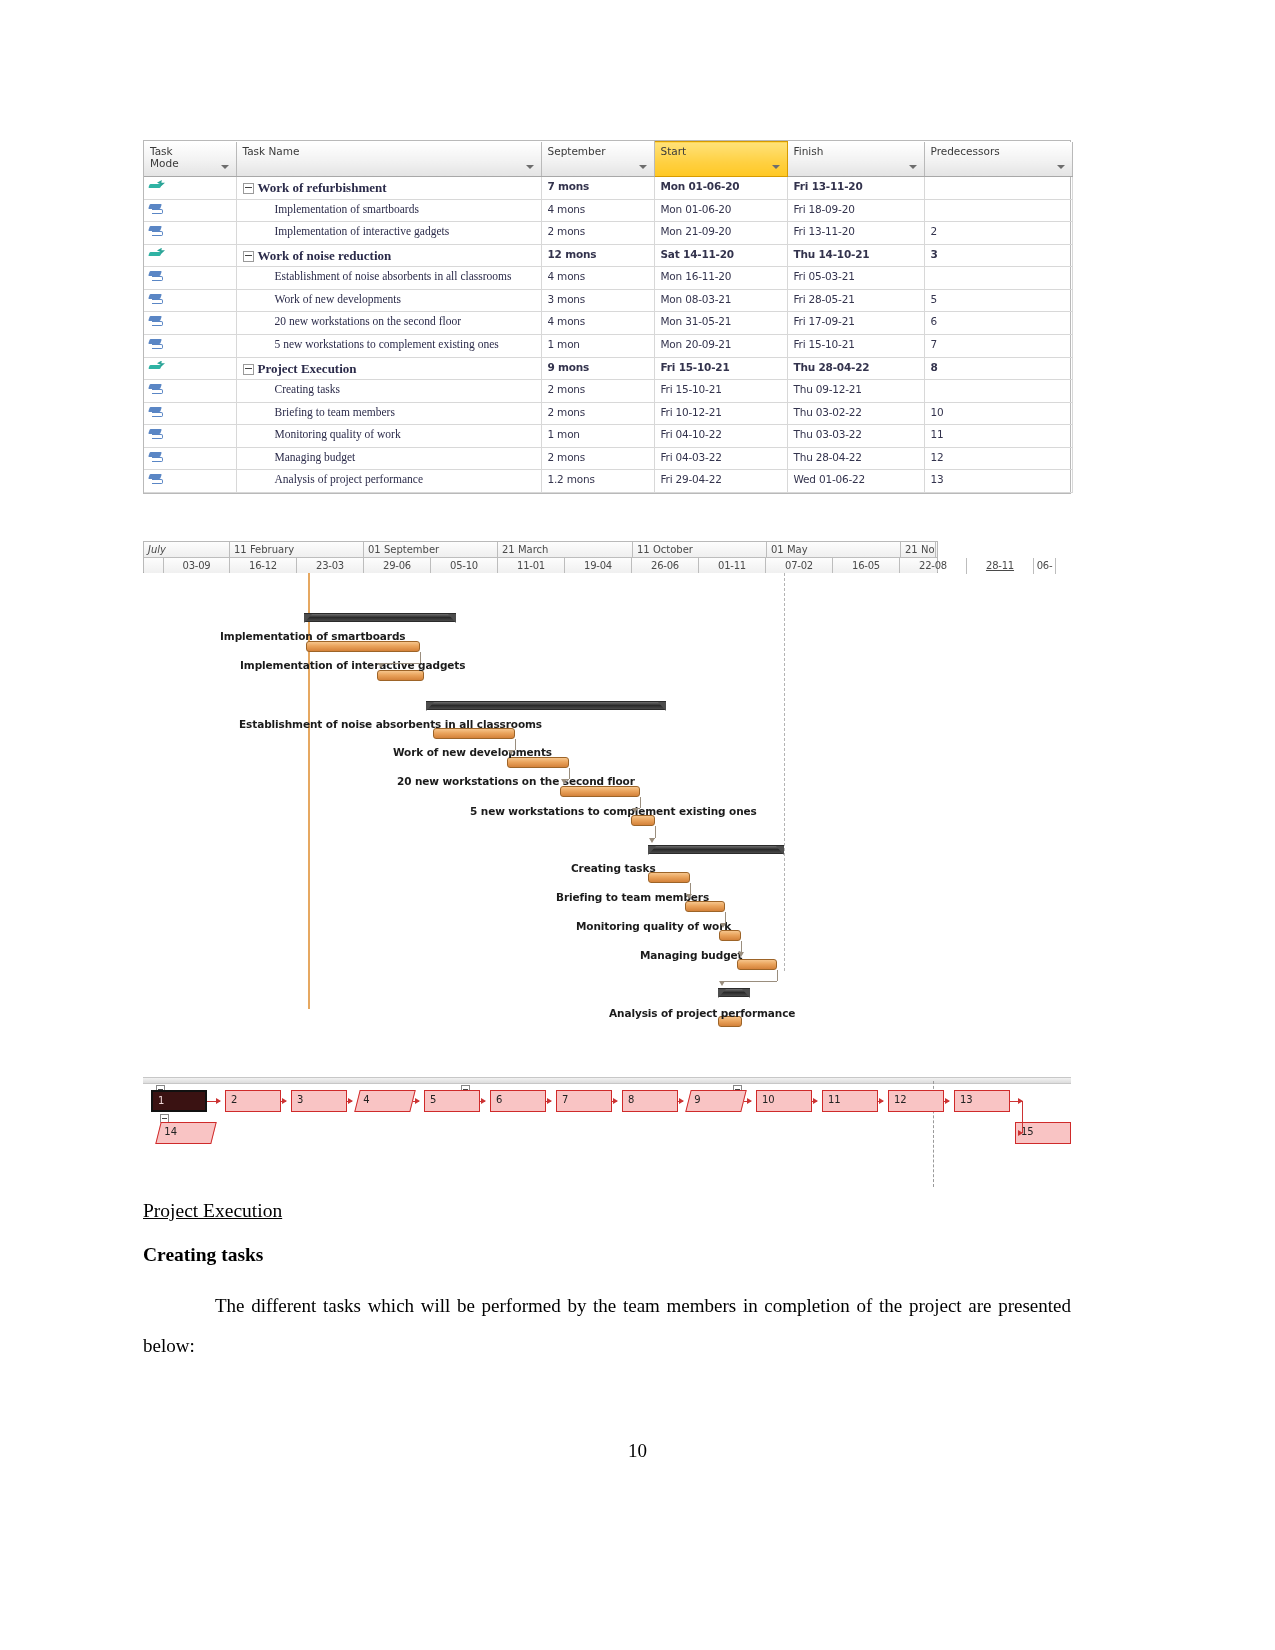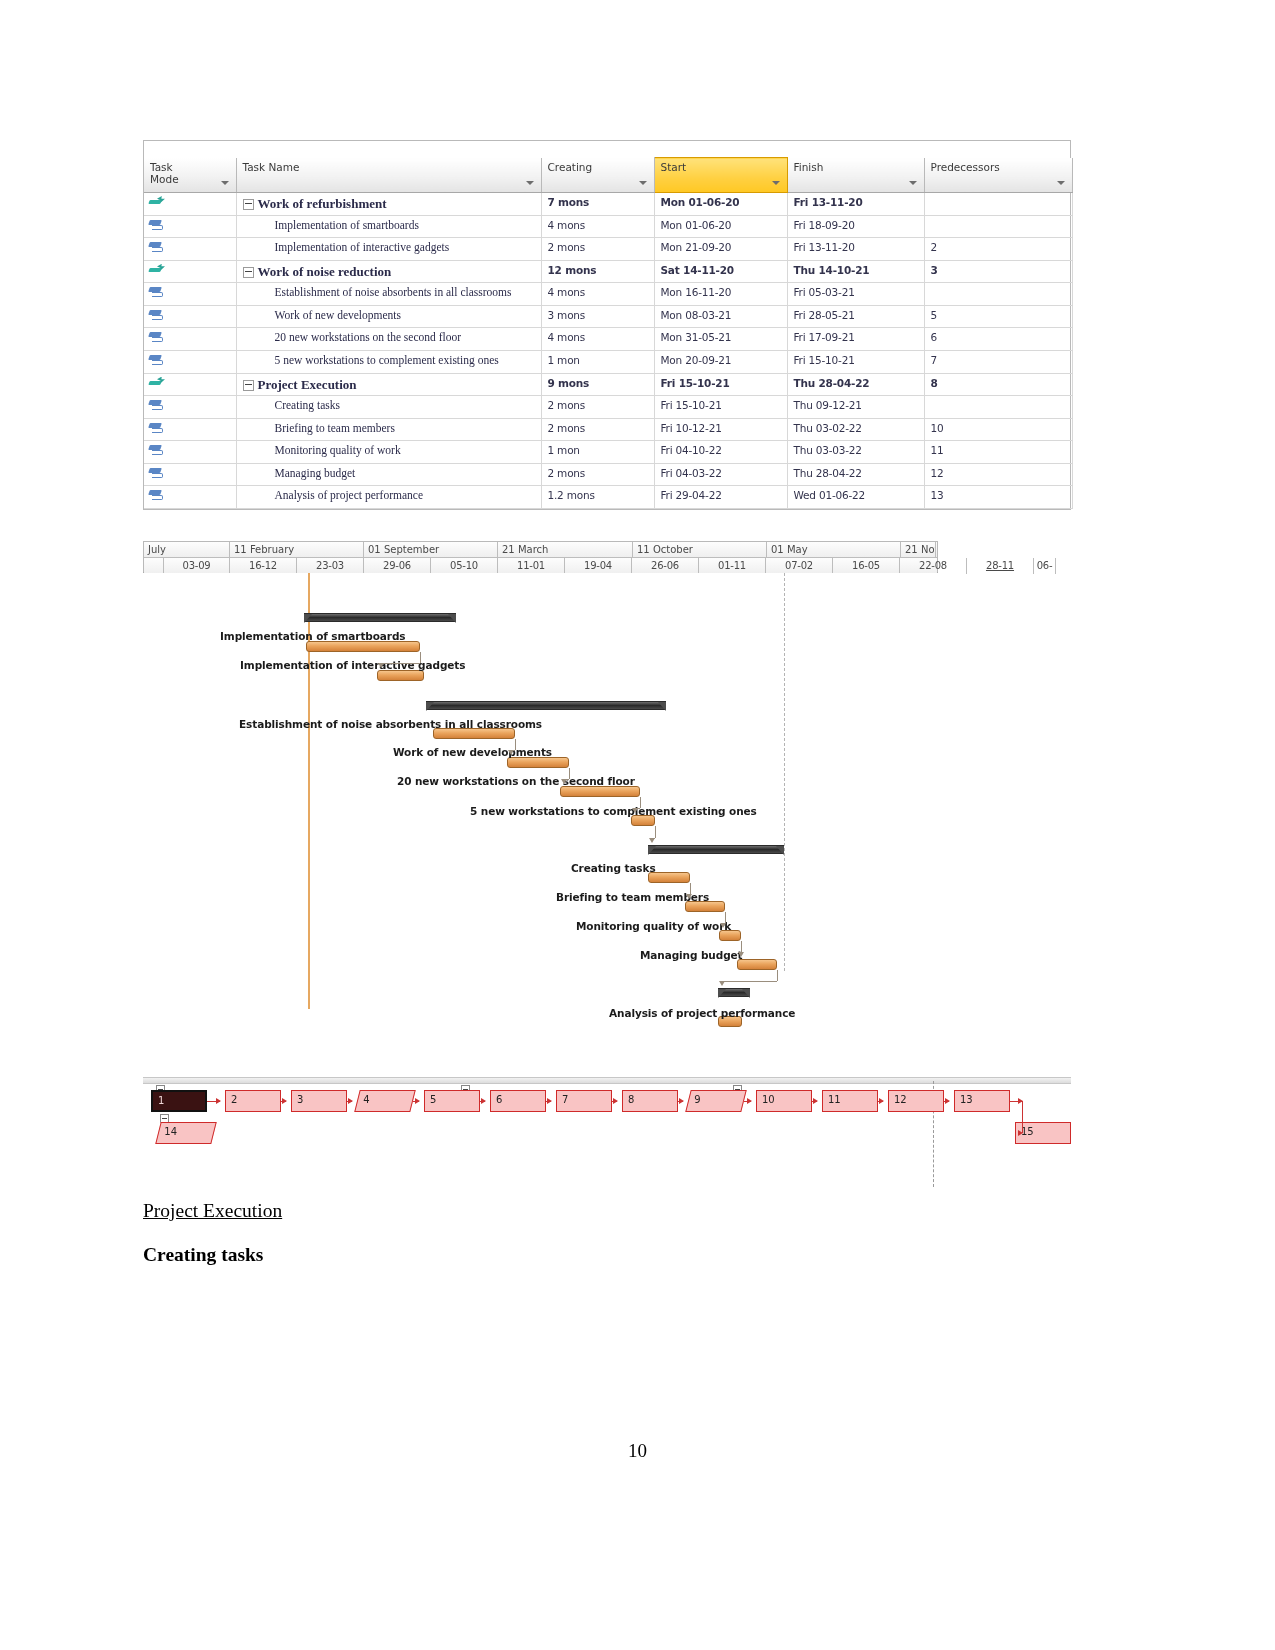--- a/index.html
+++ b/index.html
@@ -24,21 +24,20 @@
     width: 928px;
     border: 1px solid #b9b9b9;
     background: #fff;
     box-sizing: border-box;
   }
   table.tasks {
     border-collapse: collapse;
     width: 100%;
     table-layout: fixed;
     font-family: "DejaVu Sans", sans-serif;
-    margin-top: 16px;
   }
   table.tasks col.c-mode { width: 92px; }
   table.tasks col.c-name { width: 305px; }
   table.tasks col.c-dur  { width: 113px; }
   table.tasks col.c-start{ width: 133px; }
   table.tasks col.c-fin  { width: 137px; }
   table.tasks col.c-pred { width: 148px; }
 
   table.tasks thead th {
     background: linear-gradient(#ffffff 0%, #f2f2f2 55%, #e4e4e4 100%);
@@ -387,21 +386,21 @@
       <tr>
         <th>
           <span>Task<br>Mode</span>
           <span class="hdr-arrow"></span>
         </th>
         <th>
           <span>Task Name</span>
           <span class="hdr-arrow"></span>
         </th>
         <th>
-          <span>Creating</span>
+          <span>September</span>
           <span class="hdr-arrow"></span>
         </th>
         <th class="sel">
           <span>Start</span>
           <span class="hdr-arrow"></span>
         </th>
         <th>
           <span>Finish</span>
           <span class="hdr-arrow"></span>
         </th>
@@ -583,21 +582,21 @@
           <td class="dates">Wed 01-06-22</td>
           <td class="dates">13</td>
         </tr>
       </tbody>
   </table>
 </div>
 
 <div class="gantt">
   <div class="gantt-head">
     <div class="row-top" id="ts-top">
-        <div class="cellT" style="width: 86px;">July</div>
+        <div class="cellT" style="width: 86px; font-style: italic;">July</div>
         <div class="cellT" style="width: 134px;">11 February</div>
         <div class="cellT" style="width: 134px;">01 September</div>
         <div class="cellT" style="width: 135px;">21 March</div>
         <div class="cellT" style="width: 134px;">11 October</div>
         <div class="cellT" style="width: 134px;">01 May</div>
         <div class="cellT" style="width: 35px;">21 Novemb</div>
       </div>
     <div class="row-bot" id="ts-bot">
         <div class="cellB" style="width: 20px;"></div>
         <div class="cellB" style="width: 66px;">03-09</div>
@@ -714,14 +713,15 @@
       <div class="narrow" style="left: 801px; top: 24px; width: 5px;"></div>
       <div class="nelbow-v" style="left: 879px; top: 24px; height: 32px;"></div>
       <div class="narrow" style="left: 867px; top: 24px; width: 12px; background: rgb(204, 51, 51); --noarrow: 1;"></div>
       <div class="narrow" style="left: 879px; top: 56px;"></div>
     </div>
 </div>
 
 <div class="doc-text">
   <div class="heading-underline">Project Execution</div>
   <div class="heading-bold">Creating tasks</div>
+  <p class="para">The different tasks which will be performed by the team members in completion of the project are presented below:</p>
 </div>
 <div class="page-number">10</div>
 
 </body></html>

